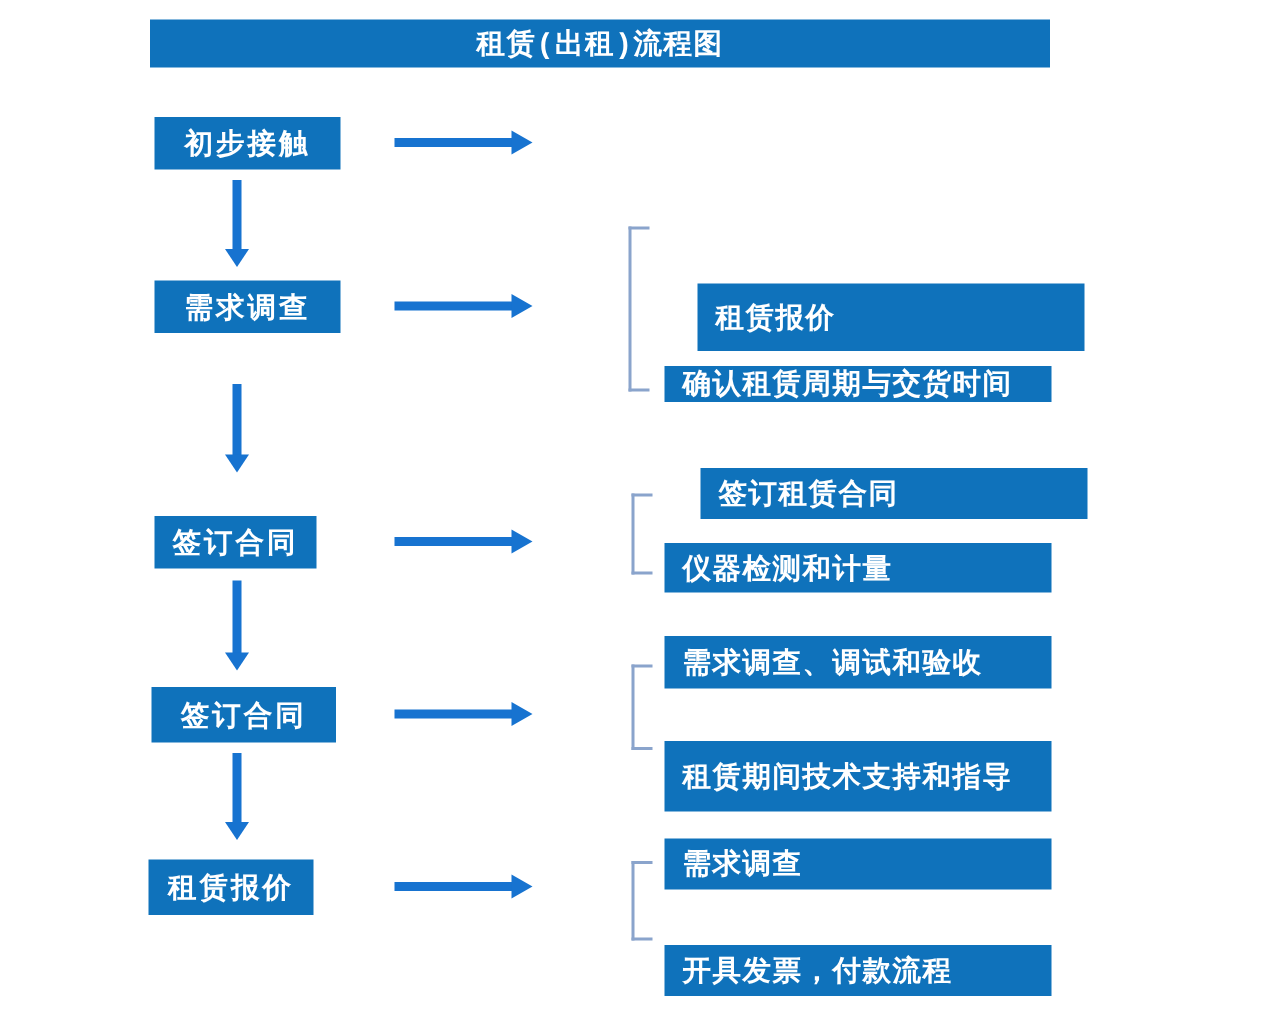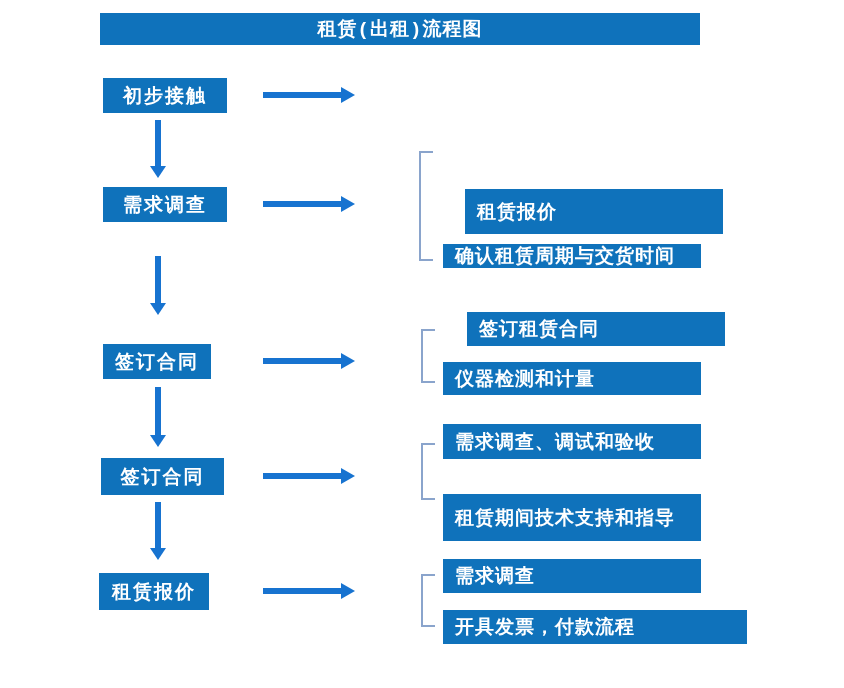--- a/index.html
+++ b/index.html
@@ -93,15 +93,15 @@
   <div class="bar outbox" style="left:465px;top:189px;width:258px;height:45px">租赁报价</div>
   <div class="bar outbox" style="left:443px;top:244px;width:258px;height:24px">确认租赁周期与交货时间</div>
 
   <div class="bar outbox" style="left:467px;top:312px;width:258px;height:34px">签订租赁合同</div>
   <div class="bar outbox" style="left:443px;top:362px;width:258px;height:33px">仪器检测和计量</div>
 
   <div class="bar outbox" style="left:443px;top:424px;width:258px;height:35px">需求调查、调试和验收</div>
   <div class="bar outbox" style="left:443px;top:494px;width:258px;height:47px">租赁期间技术支持和指导</div>
 
   <div class="bar outbox" style="left:443px;top:559px;width:258px;height:34px">需求调查</div>
-  <div class="bar outbox" style="left:443px;top:610px;width:304px;height:34px">开具发票，付款流程</div>
+  <div class="bar outbox" style="left:443px;top:630px;width:258px;height:34px">开具发票，付款流程</div>
 
 </div>
 
 </body></html>

